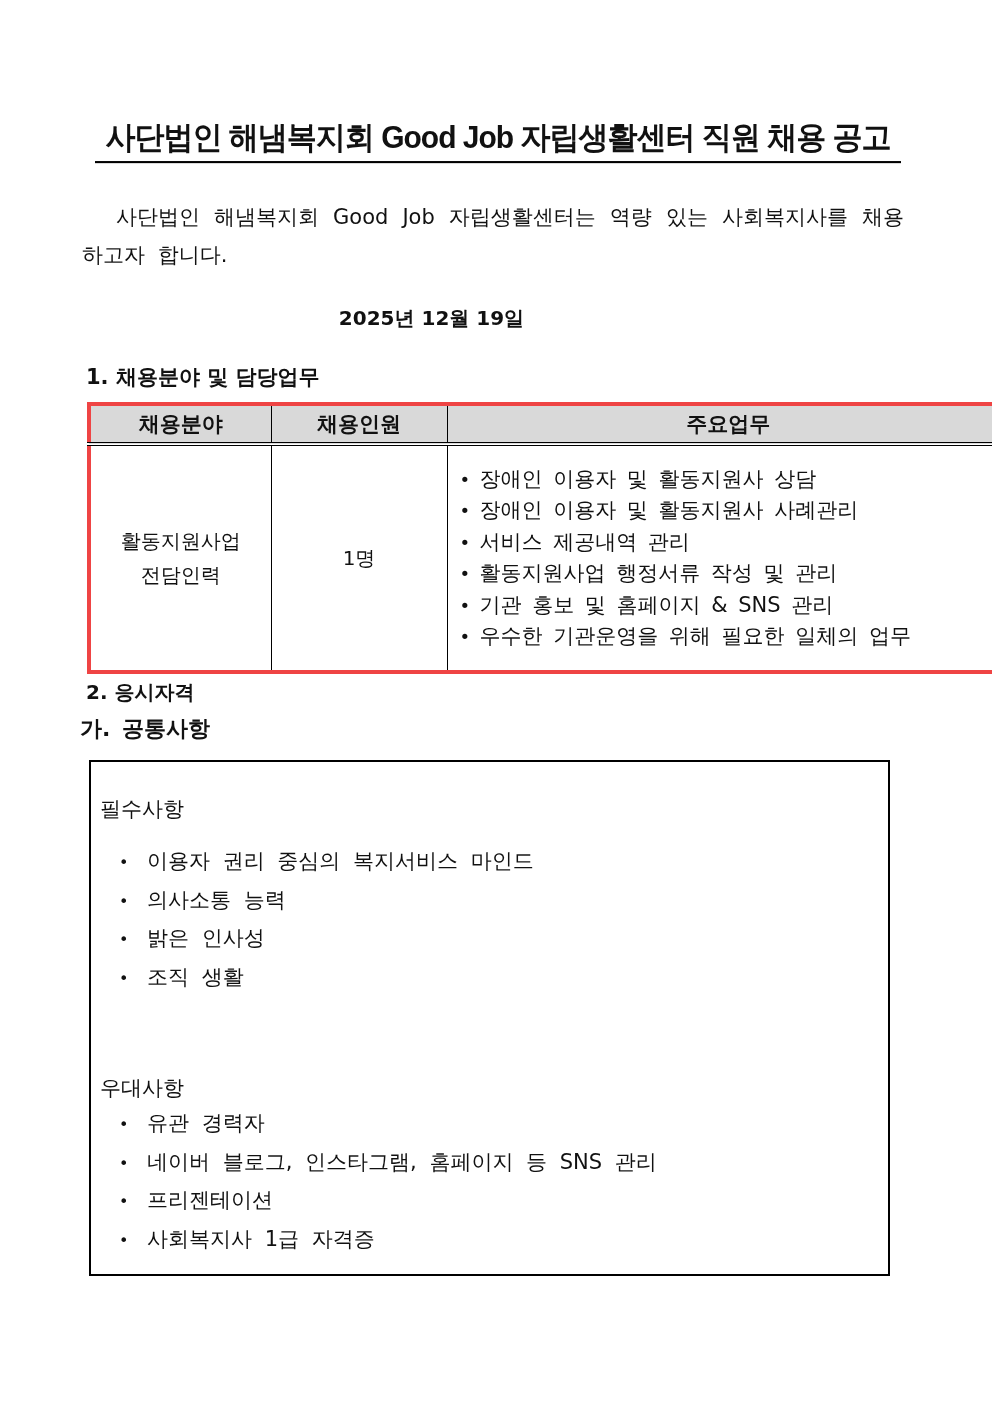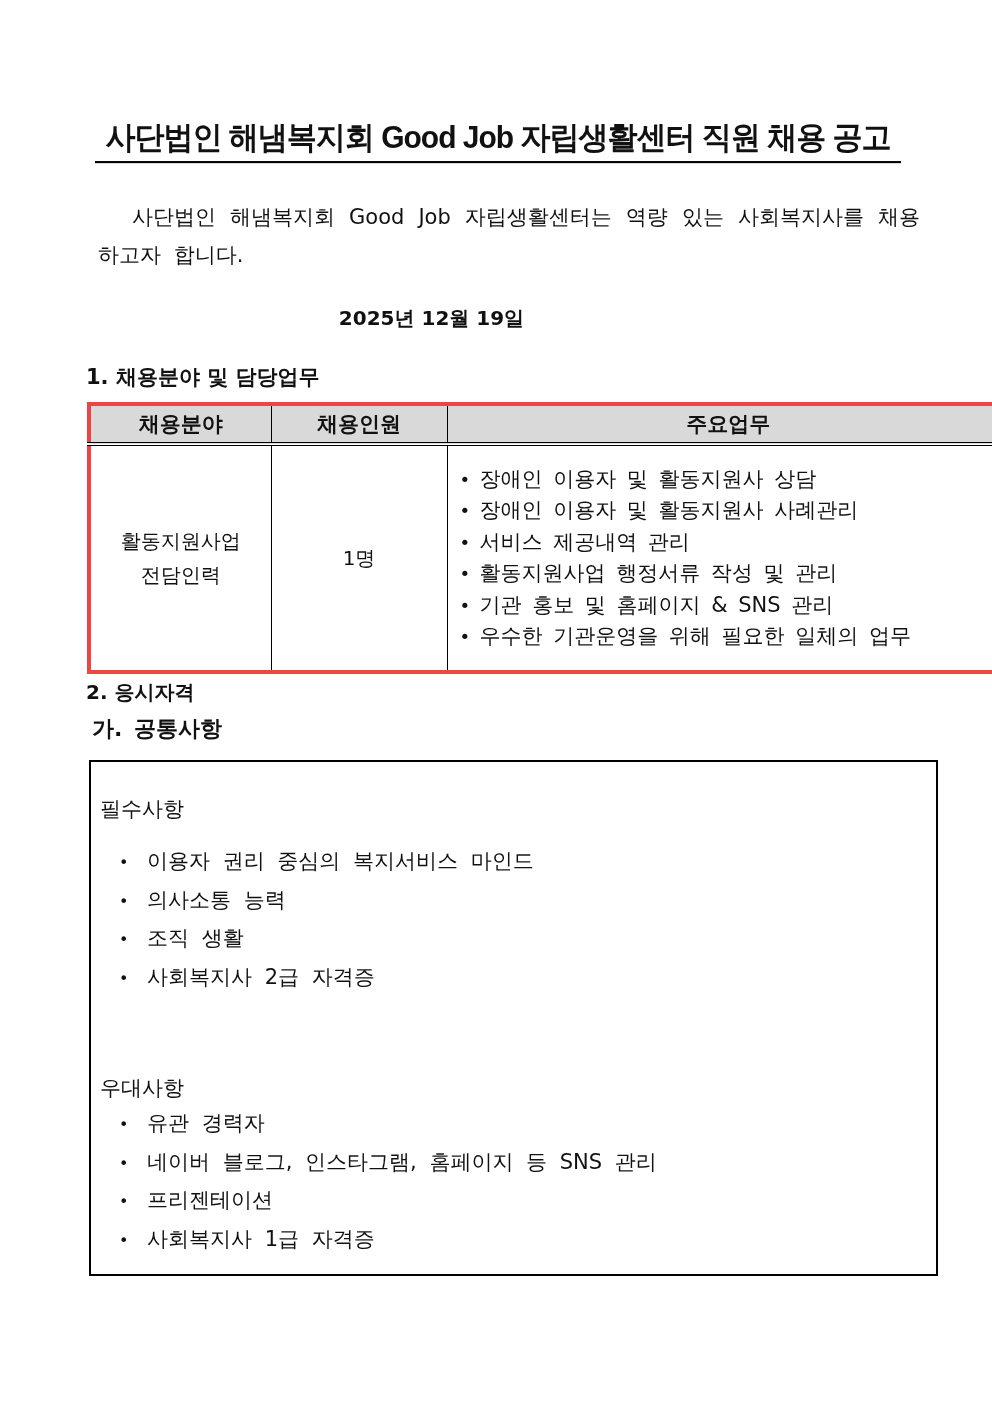--- a/index.html
+++ b/index.html
@@ -9,21 +9,21 @@
   }
   .title {
     position: absolute; left: 95px; top: 116px; width: 806px;
     font-family: "Liberation Sans", "DejaVu Sans", sans-serif;
     font-weight: bold; font-size: 30px; letter-spacing: -1px;
     text-align: center; line-height: 44px;
     border-bottom: 2px solid #000; white-space: nowrap;
     transform: scaleY(1.05);
   }
   .intro {
-    position: absolute; left: 98px; top: 198px; width: 822px;
+    position: absolute; left: 82px; top: 198px; width: 822px;
     font-size: 21px; line-height: 38px; word-spacing: 6px;
     text-align: justify; text-indent: 34px;
   }
   .date {
     position: absolute; left: 0; top: 300px; width: 863px; text-align: center;
     font-weight: bold; font-size: 20px; line-height: 36px;
   }
   .sec1 {
     position: absolute; left: 86px; top: 360px; font-weight: bold; font-size: 21px; line-height: 34px;
   }
@@ -40,26 +40,25 @@
     height: 200px; padding: 12px;
   }
   table.duties td.tasks { text-align: left; padding-left: 12px; }
   .tasks ul { list-style: none; margin: 0; padding: 0; }
   .tasks li { line-height: 30.5px; font-size: 21px; white-space: nowrap; word-spacing: 4px; }
   .bullet { display: inline-block; width: 20px; font-size: 18px; }
   .sec2 {
     position: absolute; left: 86px; top: 675px; font-weight: bold; font-size: 20px; line-height: 34px;
   }
   .sec2a {
-    position: absolute; left: 92px; top: 711px; font-weight: bold; font-size: 22px; line-height: 36px; word-spacing: 4px;
+    position: absolute; left: 80px; top: 711px; font-weight: bold; font-size: 22px; line-height: 36px; word-spacing: 4px;
   }
   .qualbox {
     position: absolute; left: 89px; top: 760px; width: 797px; height: 512px;
     border: 2px solid #000;
-    padding-left: 48px;
   }
   .group-title { position: absolute; left: 9px; font-size: 21px; line-height: 30px; }
   .qual-list { position: absolute; left: 14px; margin: 14px; padding: 0; list-style: none; }
   .qual-list li { font-size: 21px; line-height: 37.5px; white-space: nowrap; word-spacing: 6px; }
   .qual-list .bullet { width: 28px; font-size: 16px; }
 </style>
 </head>
 <body>
 
 <div class="title">사단법인 해냄복지회 Good Job 자립생활센터 직원 채용 공고</div>
@@ -105,22 +104,22 @@
 </table>
 
 <div class="sec2">2. 응시자격</div>
 <div class="sec2a">가. 공통사항</div>
 
 <div class="qualbox">
   <div class="group-title" style="top:32px">필수사항</div>
   <ul class="qual-list" style="top:67px">
     <li><span class="bullet">•</span><span>이용자 권리 중심의 복지서비스 마인드</span></li>
     <li><span class="bullet">•</span><span>의사소통 능력</span></li>
+    <li><span class="bullet">•</span><span>밝은 인사성</span></li>
     <li><span class="bullet">•</span><span>조직 생활</span></li>
-    <li><span class="bullet">•</span><span>사회복지사 2급 자격증</span></li>
   </ul>
 
   <div class="group-title" style="top:311px">우대사항</div>
   <ul class="qual-list" style="top:329px">
     <li><span class="bullet">•</span><span>유관 경력자</span></li>
     <li><span class="bullet">•</span><span>네이버 블로그, 인스타그램, 홈페이지 등 SNS 관리</span></li>
     <li><span class="bullet">•</span><span>프리젠테이션</span></li>
     <li><span class="bullet">•</span><span>사회복지사 1급 자격증</span></li>
   </ul>
 </div>

